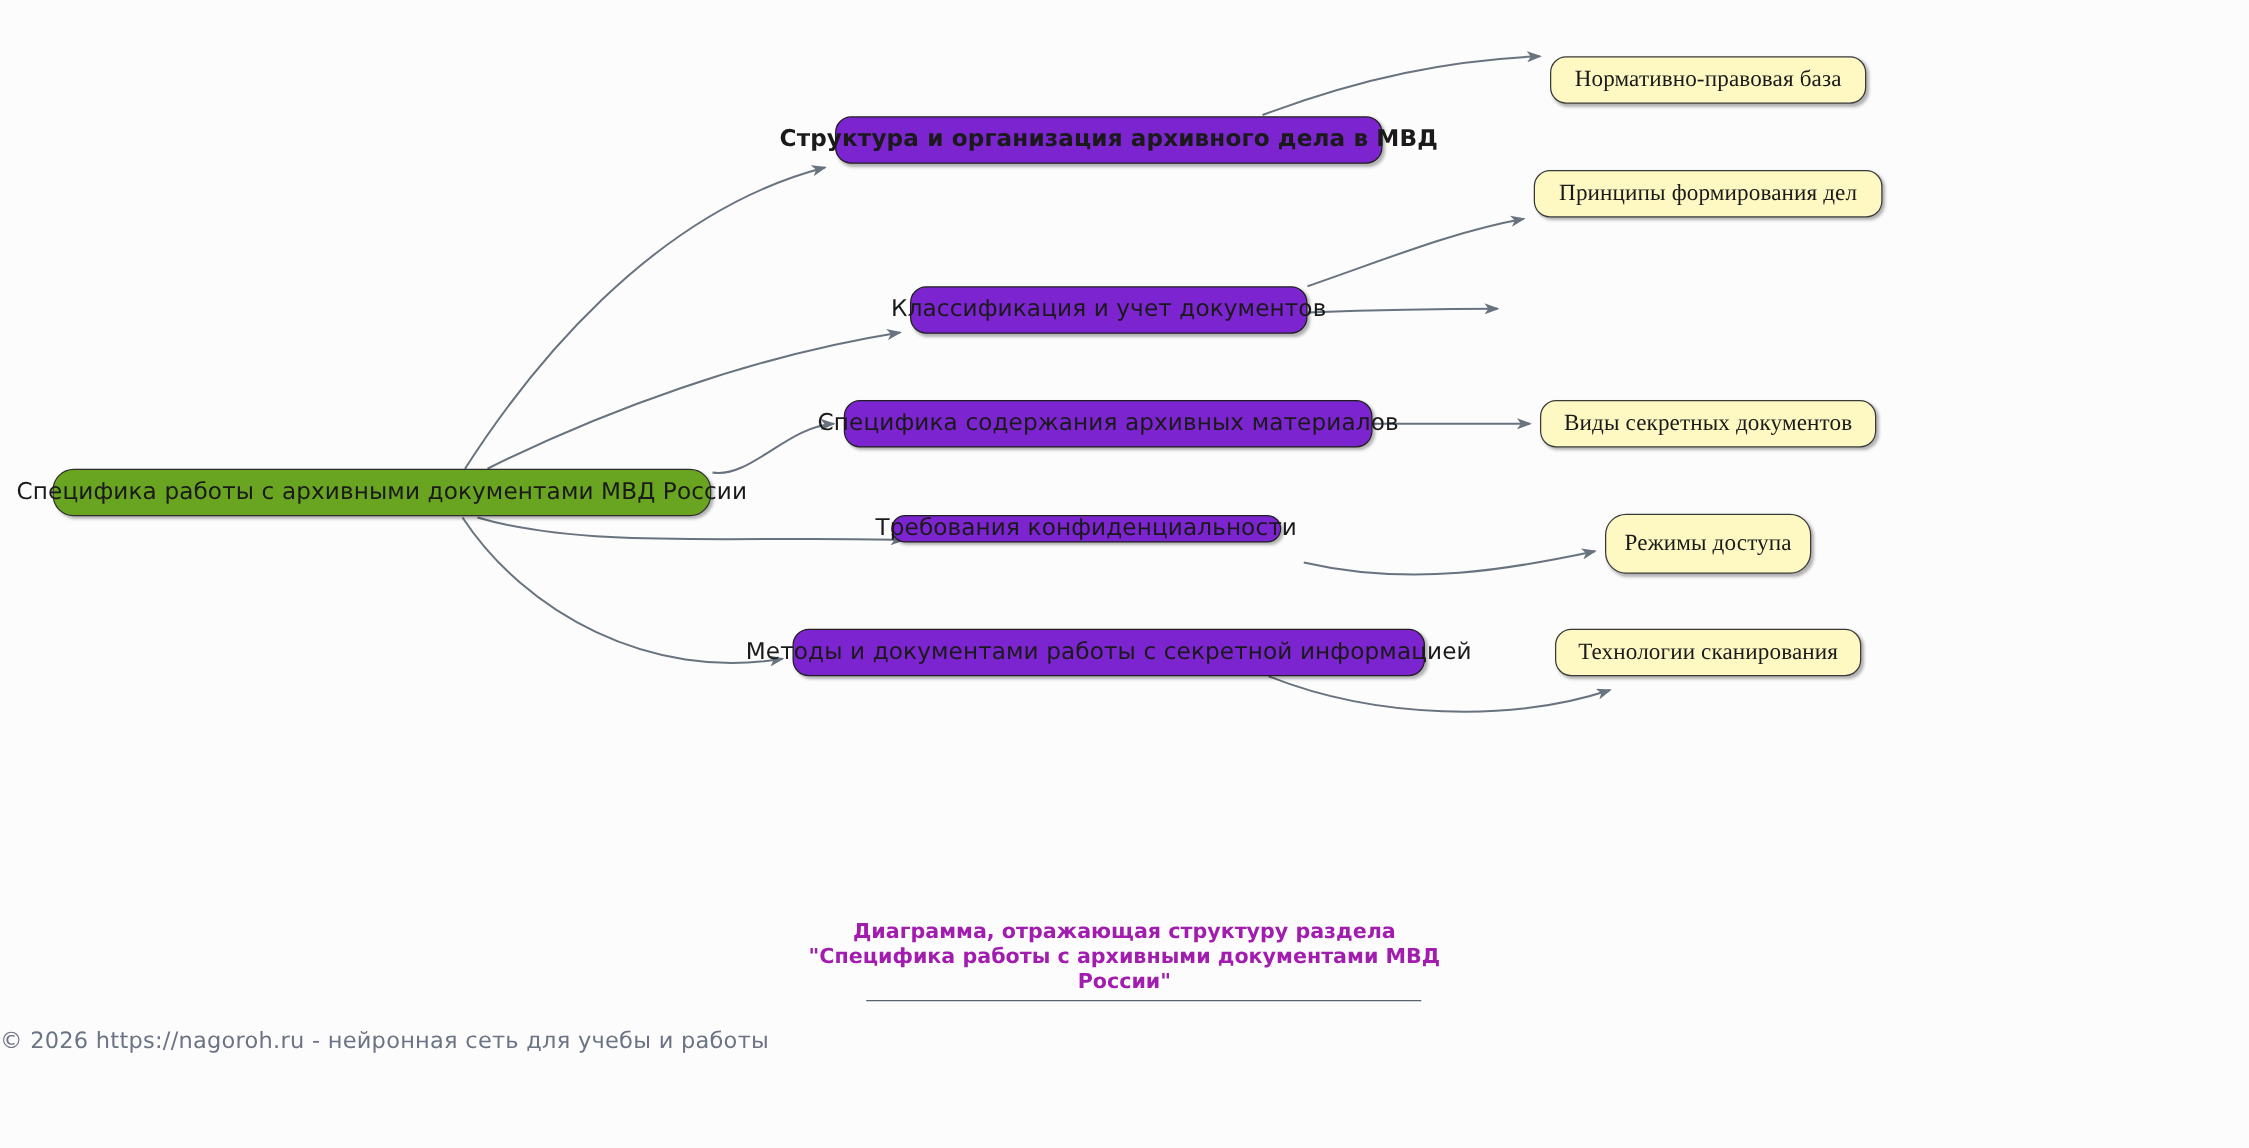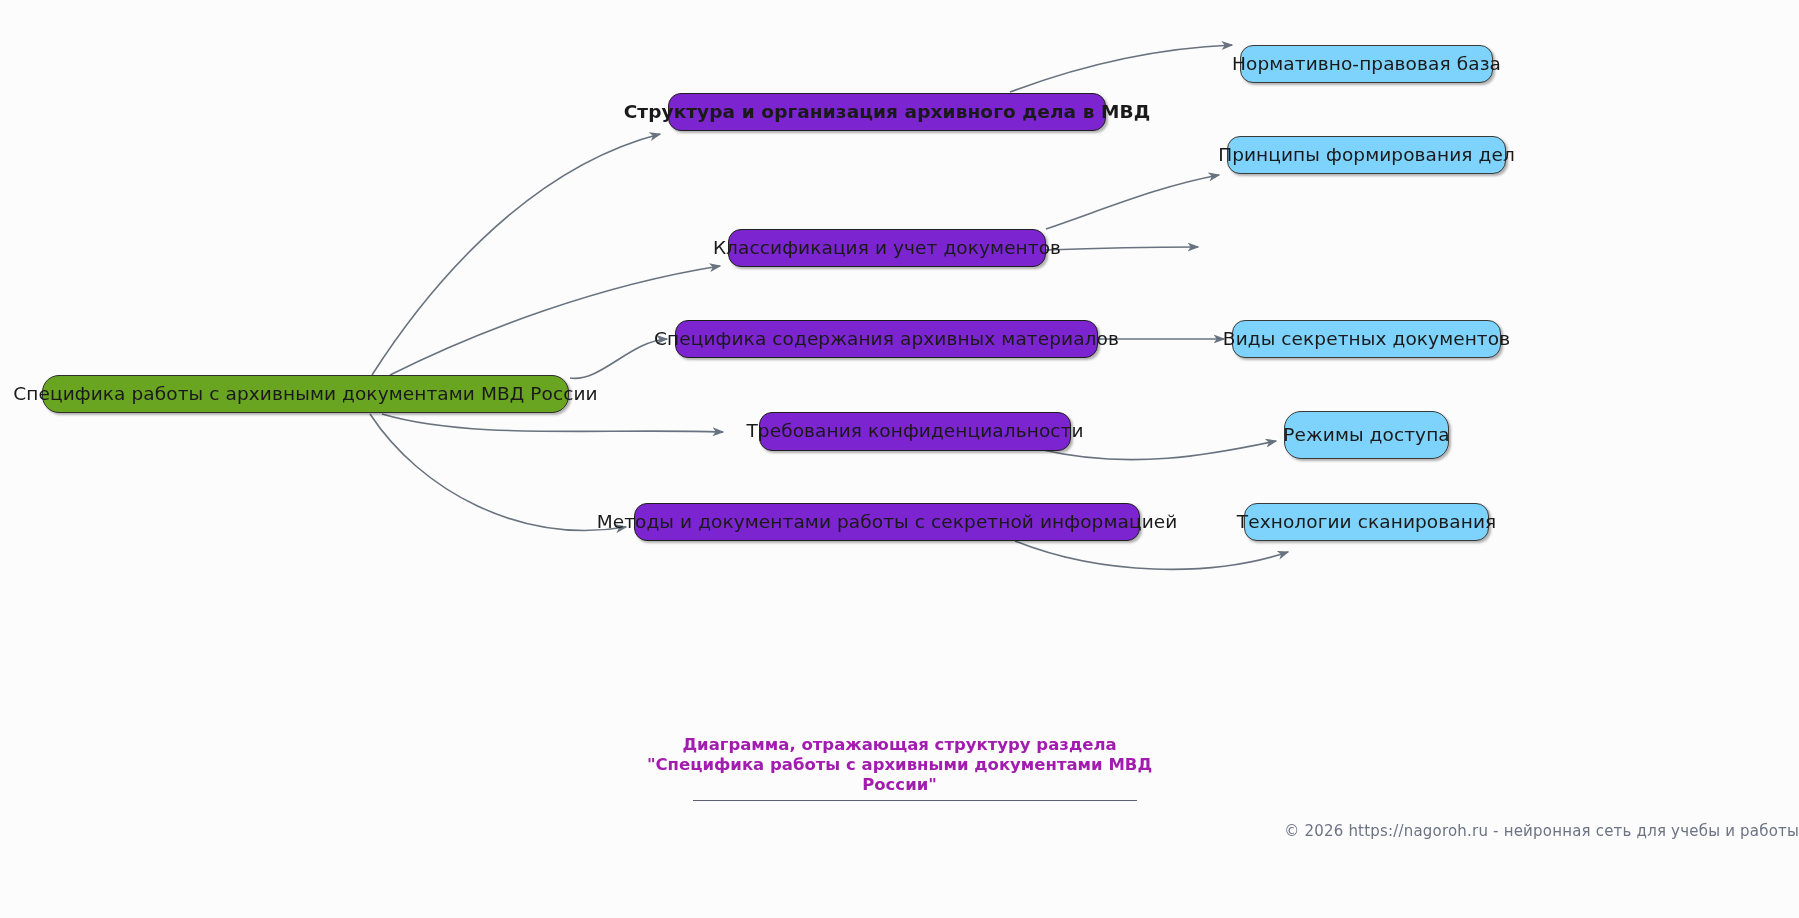--- a/index.html
+++ b/index.html
@@ -41,45 +41,46 @@
   .node-root {
     background: #6aa522;
     border-color: #2e2e2e;
     border-radius: 17px;
   }
   .node-branch {
     background: #7c24cf;
     border-color: #1f1f1f;
   }
   .node-leaf {
-    background: #7dd3fc;
+    background: #fef9c3;
     border-color: #3a3a3a;
+    font-family: Liberation Serif, serif;
   }
   .caption {
     position: absolute;
     left: 0;
     width: 1799px;
     text-align: center;
     color: #a21caf;
     font-weight: bold;
     font-size: 16.5px;
     line-height: 20px;
   }
   .caption-line {
     position: absolute;
     height: 0;
     border-top: 1.4px solid #5a6272;
   }
   .footer {
     position: absolute;
     left: 0;
     width: 1799px;
-    text-align: right;
+    text-align: left;
     color: #6b7384;
-    font-size: 15px;
+    font-size: 18px;
     letter-spacing: 0.2px;
   }
 </style>
 </head>
 <body>
 
 <div id="canvas">
 
   <svg id="edge-layer" viewBox="0 0 1799 918" xmlns="http://www.w3.org/2000/svg">
     <defs>
@@ -110,21 +111,21 @@
 
   <div class="node node-branch" style="left:668px; top:93px; width:438px; height:38px;font-weight:bold;">
     <span>Структура и организация архивного дела в МВД</span>
   </div>
   <div class="node node-branch" style="left:675px; top:320px; width:423px; height:38px;">
     <span>Специфика содержания архивных материалов</span>
   </div>
   <div class="node node-branch" style="left:728px; top:229px; width:318px; height:38px;">
     <span>Классификация и учет документов</span>
   </div>
-  <div class="node node-branch" style="left:759px; top:412px; width:312px; height:39px;">
+  <div class="node node-branch" style="left:713px; top:412px; width:312px; height:22px;">
     <span>Требования конфиденциальности</span>
   </div>
   <div class="node node-branch" style="left:634px; top:503px; width:506px; height:38px;">
     <span>Методы и документами работы с секретной информацией</span>
   </div>
 
   <div class="node node-leaf" style="left:1240px; top:45px; width:253px; height:38px;">
     <span>Нормативно-правовая база</span>
   </div>
   <div class="node node-leaf" style="left:1227px; top:136px; width:279px; height:38px;">

